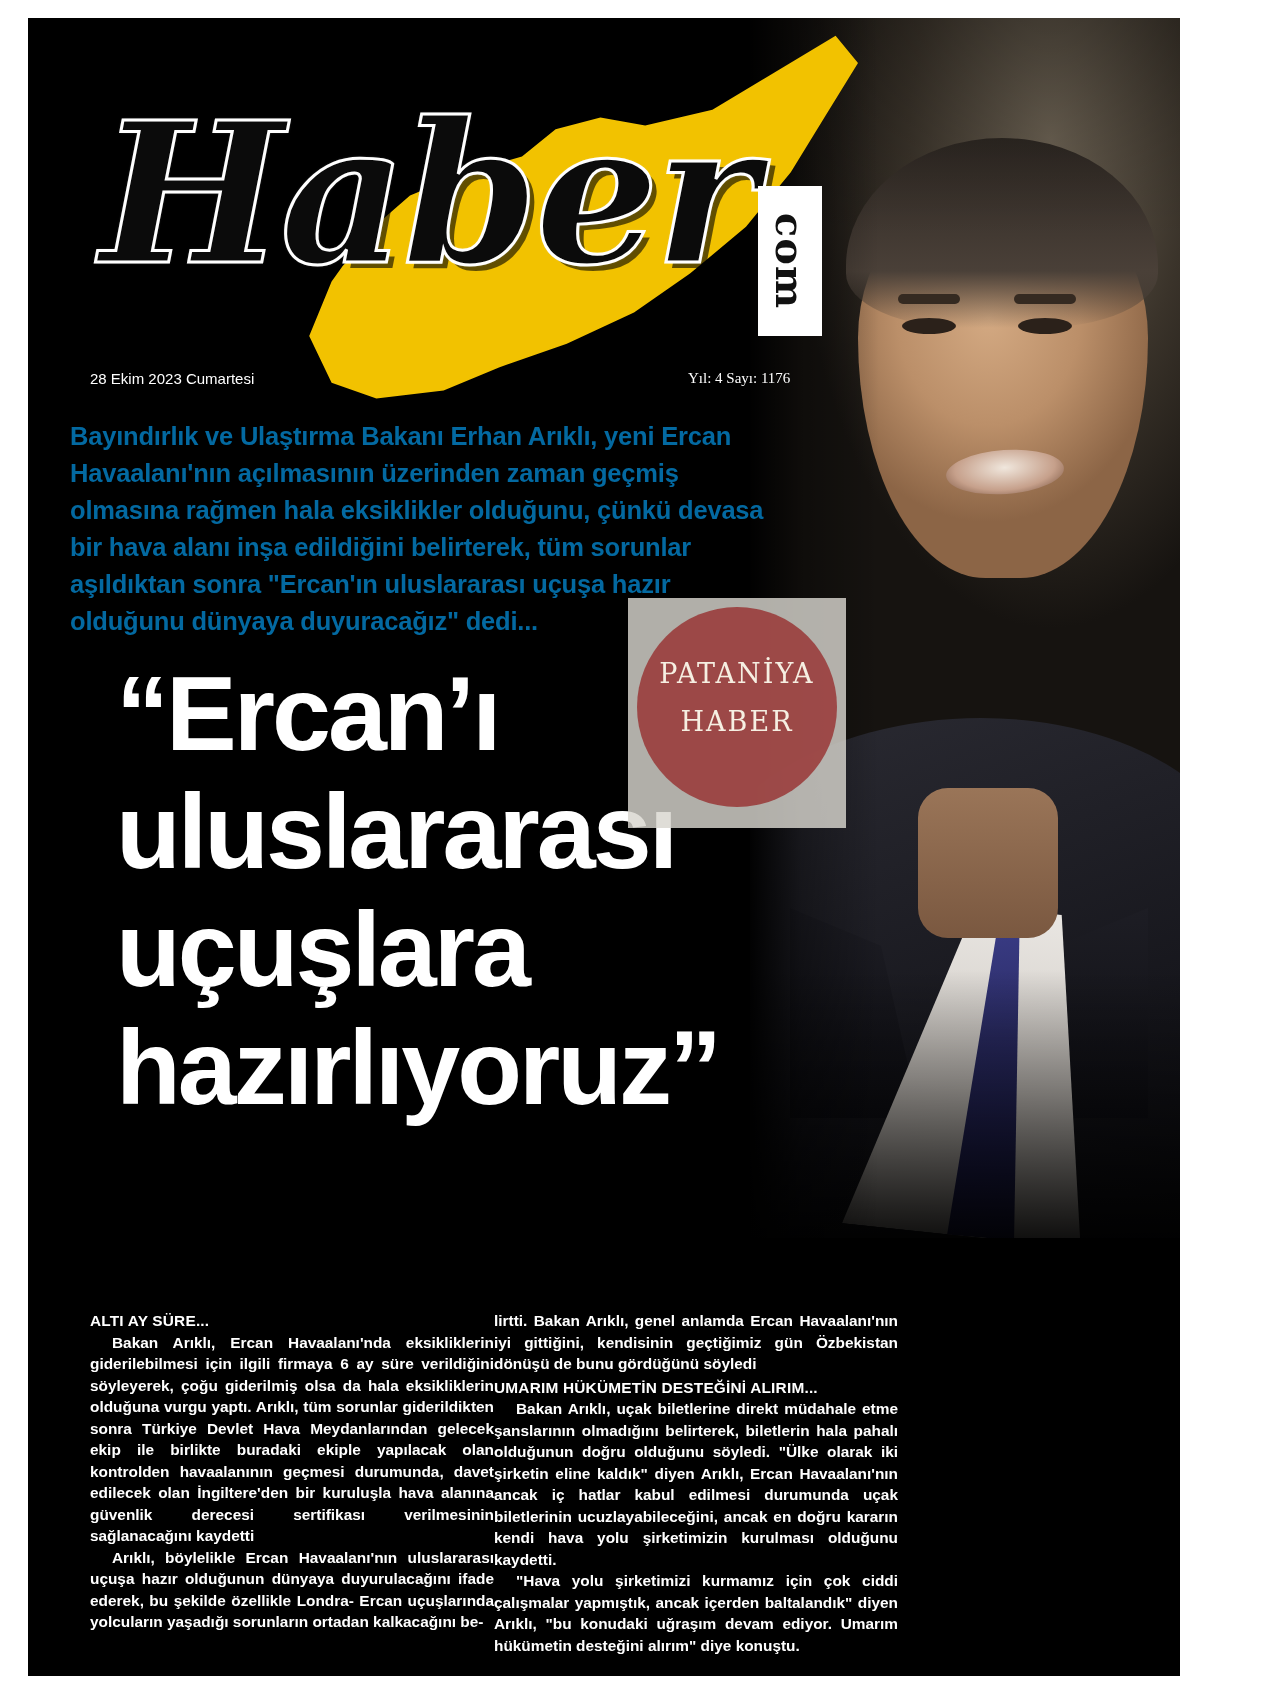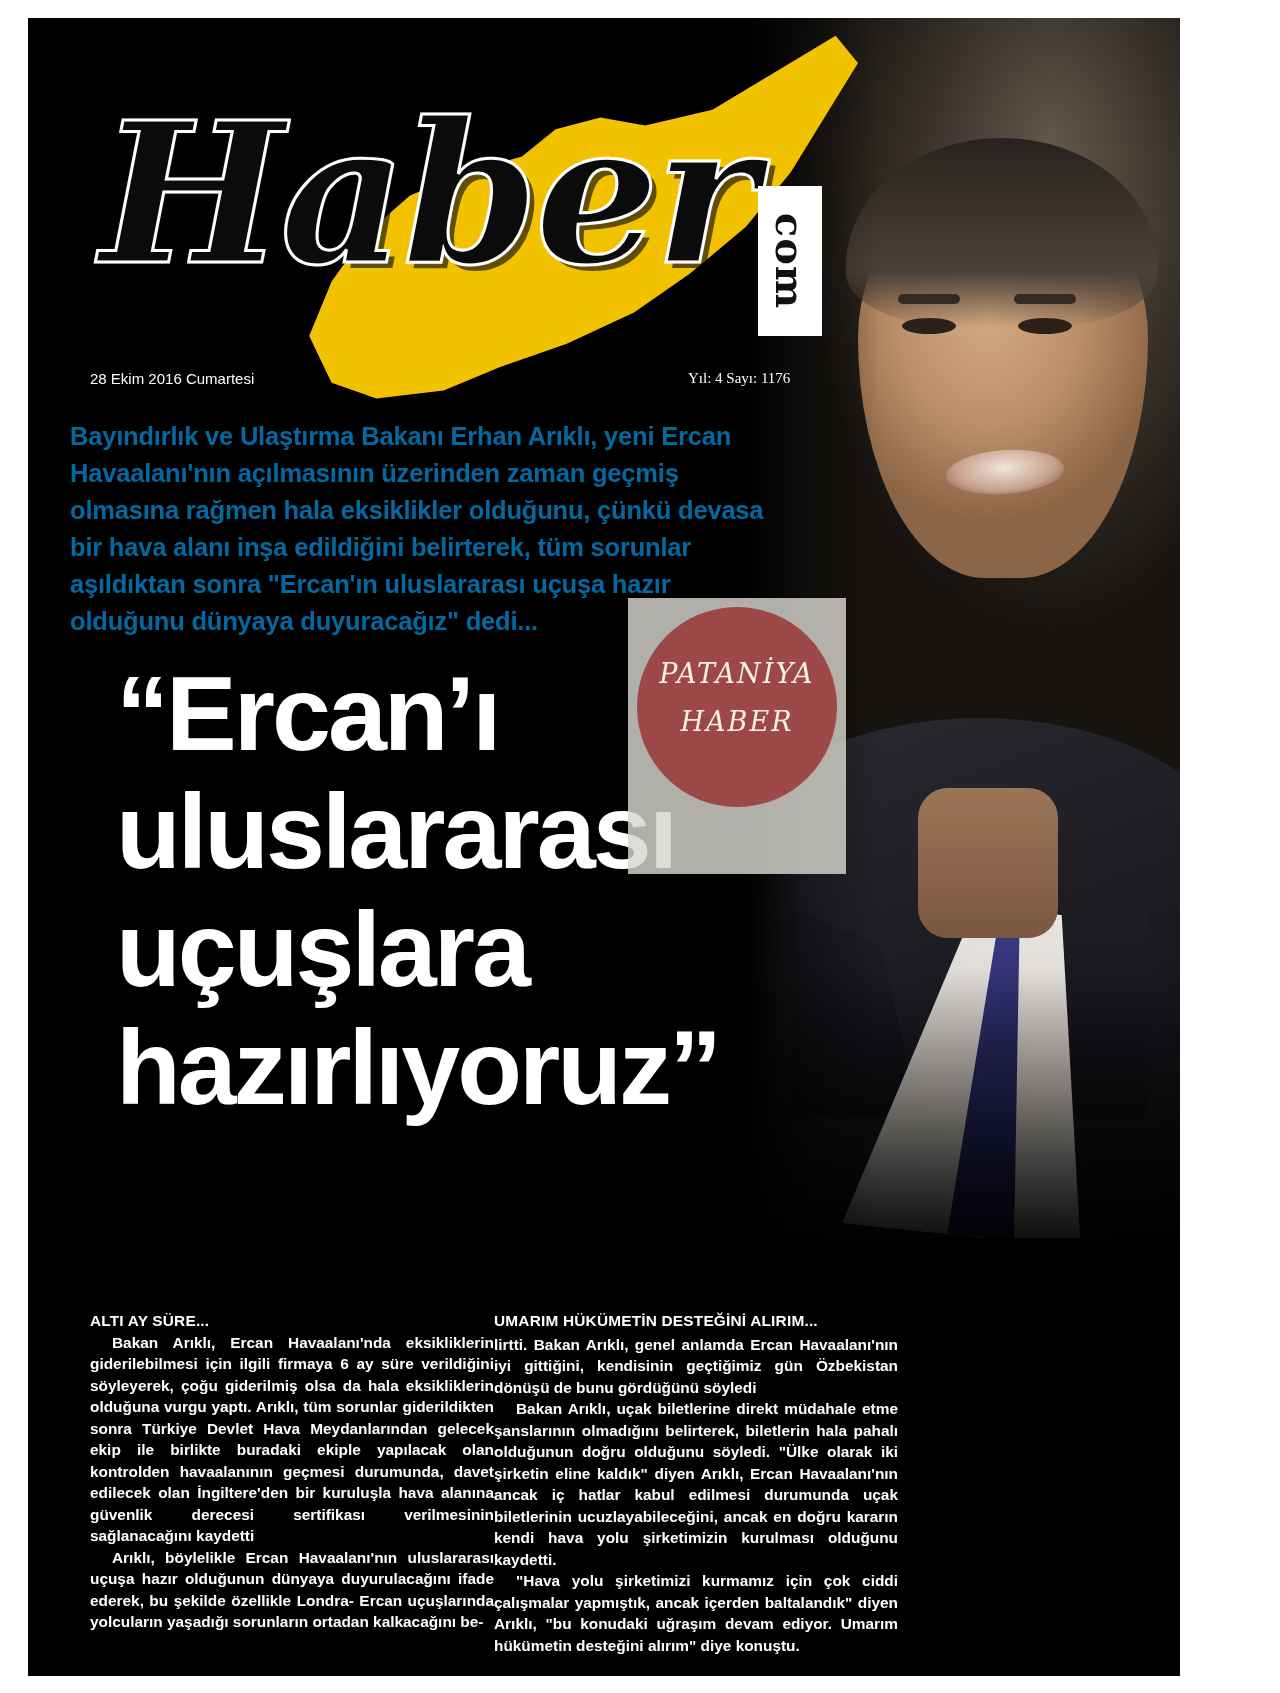--- a/index.html
+++ b/index.html
@@ -267,23 +267,22 @@
     white-space: nowrap;
     margin-left: 48px;
   }
 
   
   .watermark {
     position: absolute;
     left: 600px;
     top: 580px;
     width: 218px;
-    height: 276px;
+    height: 230px;
     background: rgba(216, 214, 206, 0.82);
-    font-style: italic;
   }
   .watermark .circle {
     position: absolute;
     left: 9px;
     top: 9px;
     width: 200px;
     height: 200px;
     border-radius: 50%;
     background: rgba(150, 43, 43, 0.78);
   }
@@ -361,21 +360,21 @@
       <div class="mouth"></div>
       <div class="vignette"></div>
     </div>
 
     <div class="masthead">
       <div class="cyprus-map"></div>
       <div class="brand-haber">Haber</div>
       <div class="brand-com">
         <span>com</span>
       </div>
-      <div class="issue-date">28 Ekim 2016 Cumartesi</div>
+      <div class="issue-date">28 Ekim 2023 Cumartesi</div>
       <div class="issue-no">Yıl: 4   Sayı: 1176</div>
     </div>
 
     <div class="lead">Bayındırlık ve Ulaştırma Bakanı Erhan Arıklı, yeni Ercan Havaalanı'nın açılmasının üzerinden zaman geçmiş olmasına rağmen hala eksiklikler olduğunu, çünkü devasa bir hava alanı inşa edildiğini belirterek, tüm sorunlar aşıldıktan sonra "Ercan'ın uluslararası uçuşa hazır olduğunu dünyaya duyuracağız" dedi...</div>
 
     <div class="headline">
       <span class="l">“Ercan’ı</span>
       <span class="l">uluslararası</span>
       <span class="l">uçuşlara</span>
       <span class="l">hazırlıyoruz”</span>
@@ -387,21 +386,21 @@
       <div class="wm-bot">HABER</div>
     </div>
 
     <div class="body-cols">
       <div class="col">
         <p class="sub kicker">ALTI AY SÜRE...</p>
         <p>Bakan Arıklı, Ercan Havaalanı'nda eksikliklerin giderilebilmesi için ilgili firmaya 6 ay süre verildiğini söyleyerek, çoğu giderilmiş olsa da hala eksikliklerin olduğuna vurgu yaptı. Arıklı, tüm sorunlar giderildikten sonra Türkiye Devlet Hava Meydanlarından gelecek ekip ile birlikte buradaki ekiple yapılacak olan kontrolden havaalanının geçmesi durumunda, davet edilecek olan İngiltere'den bir kuruluşla hava alanına güvenlik derecesi sertifikası verilmesinin sağlanacağını kaydetti</p>
         <p>Arıklı, böylelikle Ercan Havaalanı'nın uluslararası uçuşa hazır olduğunun dünyaya duyurulacağını ifade ederek, bu şekilde özellikle Londra- Ercan uçuşlarında yolcuların yaşadığı sorunların ortadan kalkacağını be-</p>
       </div>
       <div class="col">
+        <p class="sub">lirtti. Bakan Arıklı, genel anlamda Ercan Havaalanı'nın iyi gittiğini, kendisinin geçtiğimiz gün Özbekistan dönüşü de bunu gördüğünü söyledi</p>
         <p class="sub kicker">UMARIM HÜKÜMETİN DESTEĞİNİ ALIRIM...</p>
-        <p class="sub">lirtti. Bakan Arıklı, genel anlamda Ercan Havaalanı'nın iyi gittiğini, kendisinin geçtiğimiz gün Özbekistan dönüşü de bunu gördüğünü söyledi</p>
         <p>Bakan Arıklı, uçak biletlerine direkt müdahale etme şanslarının olmadığını belirterek, biletlerin hala pahalı olduğunun doğru olduğunu söyledi. "Ülke olarak iki şirketin eline kaldık" diyen Arıklı, Ercan Havaalanı'nın ancak iç hatlar kabul edilmesi durumunda uçak biletlerinin ucuzlayabileceğini, ancak en doğru kararın kendi hava yolu şirketimizin kurulması olduğunu kaydetti.</p>
         <p>"Hava yolu şirketimizi kurmamız için çok ciddi çalışmalar yapmıştık, ancak içerden baltalandık" diyen Arıklı, "bu konudaki uğraşım devam ediyor. Umarım hükümetin desteğini alırım" diye konuştu.</p>
       </div>
     </div>
 
   </div>
 </div>
 
 </body></html>

